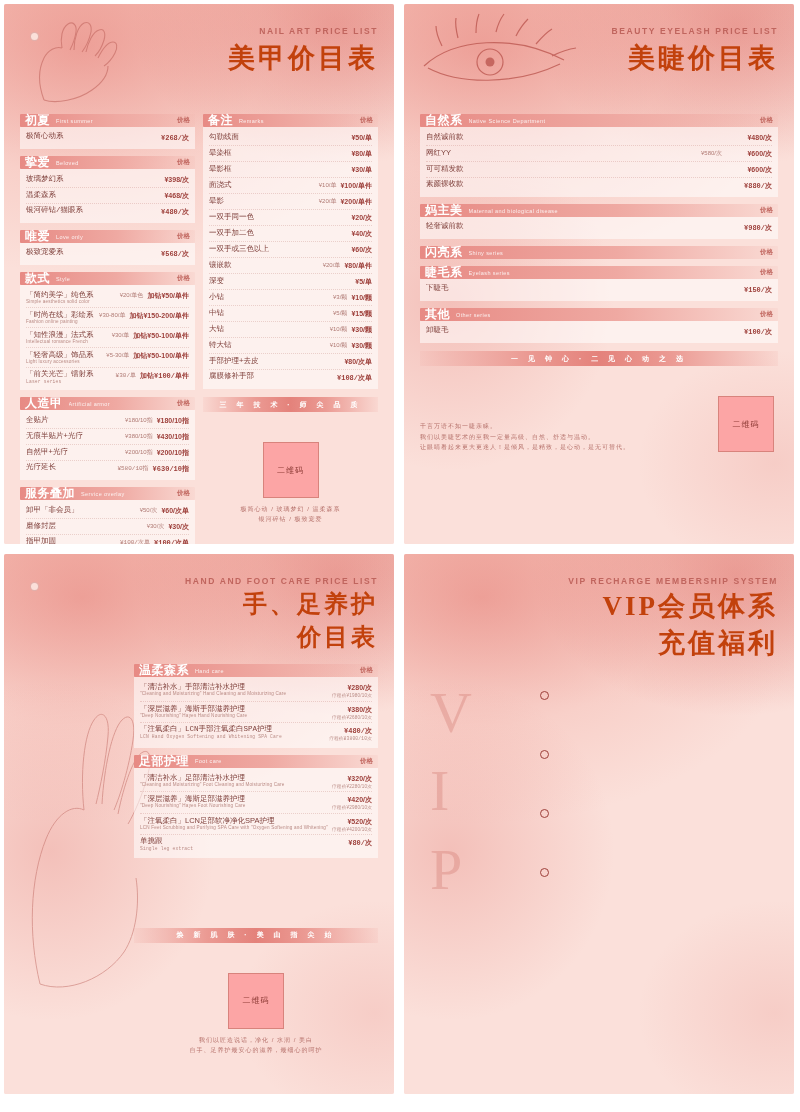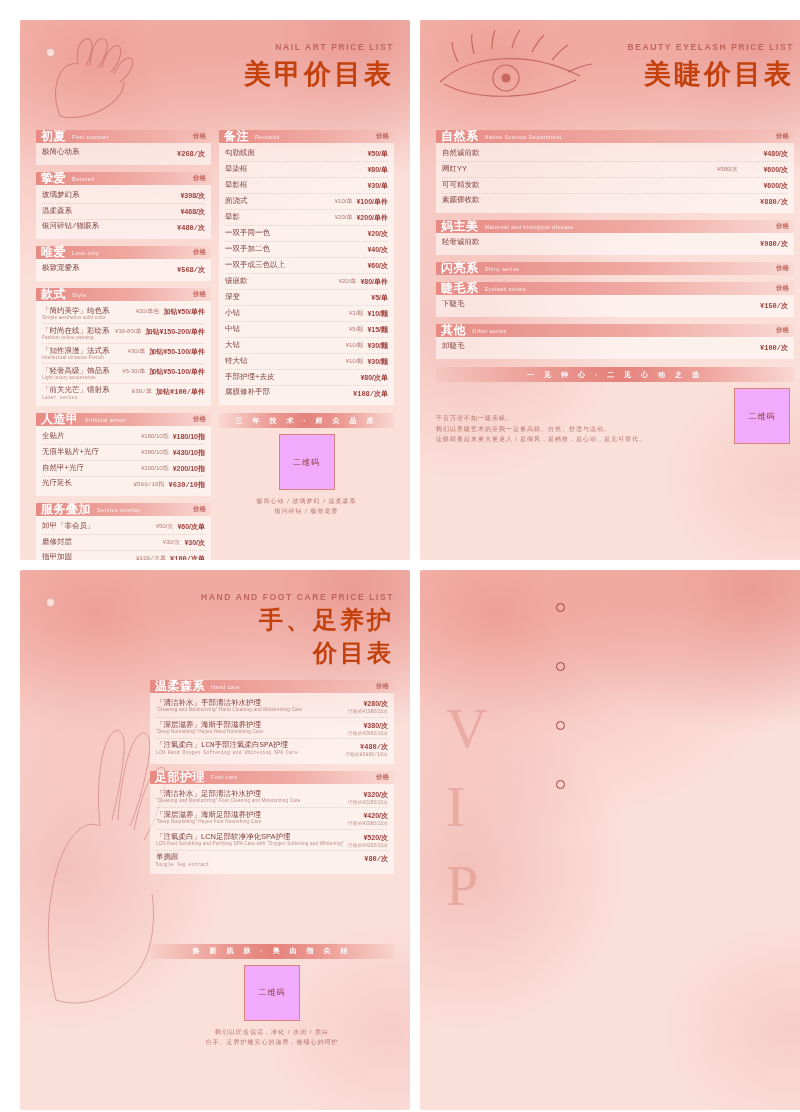--- a/index.html
+++ b/index.html
@@ -10,21 +10,21 @@
     font-family: "Liberation Sans", sans-serif;
     color: #7a4a45;
   }
   .sheet {
     position: relative;
     width: 800px; height: 1112px;
     display: grid;
     grid-template-columns: 390px 390px;
     grid-template-rows: 540px 540px;
     gap: 10px 10px;
-    padding: 20px;
+    padding: 4px;
   }
   .card {
     position: relative;
     overflow: hidden;
     background: #fbe0da;
     border-radius: 2px;
   }
   
   .wash {
     position: absolute; inset: 0;
@@ -104,23 +104,23 @@
     background: linear-gradient(90deg, rgba(240,170,162,0.15) 0%, #eb9a93 30%, #e4827b 50%, #eb9a93 70%, rgba(240,170,162,0.15) 100%);
     display:flex; align-items:center; justify-content:center;
     letter-spacing: 4px; font-size: 7px; color:#fff; font-weight:600;
   }
 
   
   .qr-wrap { display:flex; justify-content:center; margin-top: 4px; }
   .qr {
     width: 56px; height: 56px;
     border: 1px solid #d8837c;
-    background: #f0abfc;
+    background: #fca5a5;
     display:flex; align-items:center; justify-content:center;
-    font-size: 8px; color:#8c3a35; letter-spacing:1px;
+    font-size: 8px; color:#8c3a35; letter-spacing:1px;margin-top:24px;
   }
   .qr.right { margin-left:auto; margin-right: 4px; }
   .foot {
     text-align:center; margin-top: 6px;
     font-size: 6px; color:#b5706a; line-height:1.7; letter-spacing:1px;
   }
   .foot.left { text-align:left; }
   .foot-rowflex { display:flex; align-items:flex-end; }
 
   
@@ -765,20 +765,29 @@
         <div>我们以匠造说话，净化 / 水润 / 美白</div>
         <div>自手、足养护最安心的滋养，最细心的呵护</div>
       </div>
     </div>
   </div>
 
   <div class="card">
     <div class="wash"></div>
     <div class="wash2"></div>
 
+    <div class="head">
+      <div class="head-txt">
+        <div class="eyebrow">VIP RECHARGE MEMBERSHIP SYSTEM</div>
+        <div class="title-stack">
+          <div class="title-cn">VIP会员体系</div>
+          <div class="title-cn">充值福利</div>
+        </div>
+      </div>
+    </div>
 
     <div class="vip-letters">
       <div>V</div>
       <div>I</div>
       <div>P</div>
     </div>
 
     <div class="vip-list" style="padding-left:110px;">
 
       <div class="vip-item">

